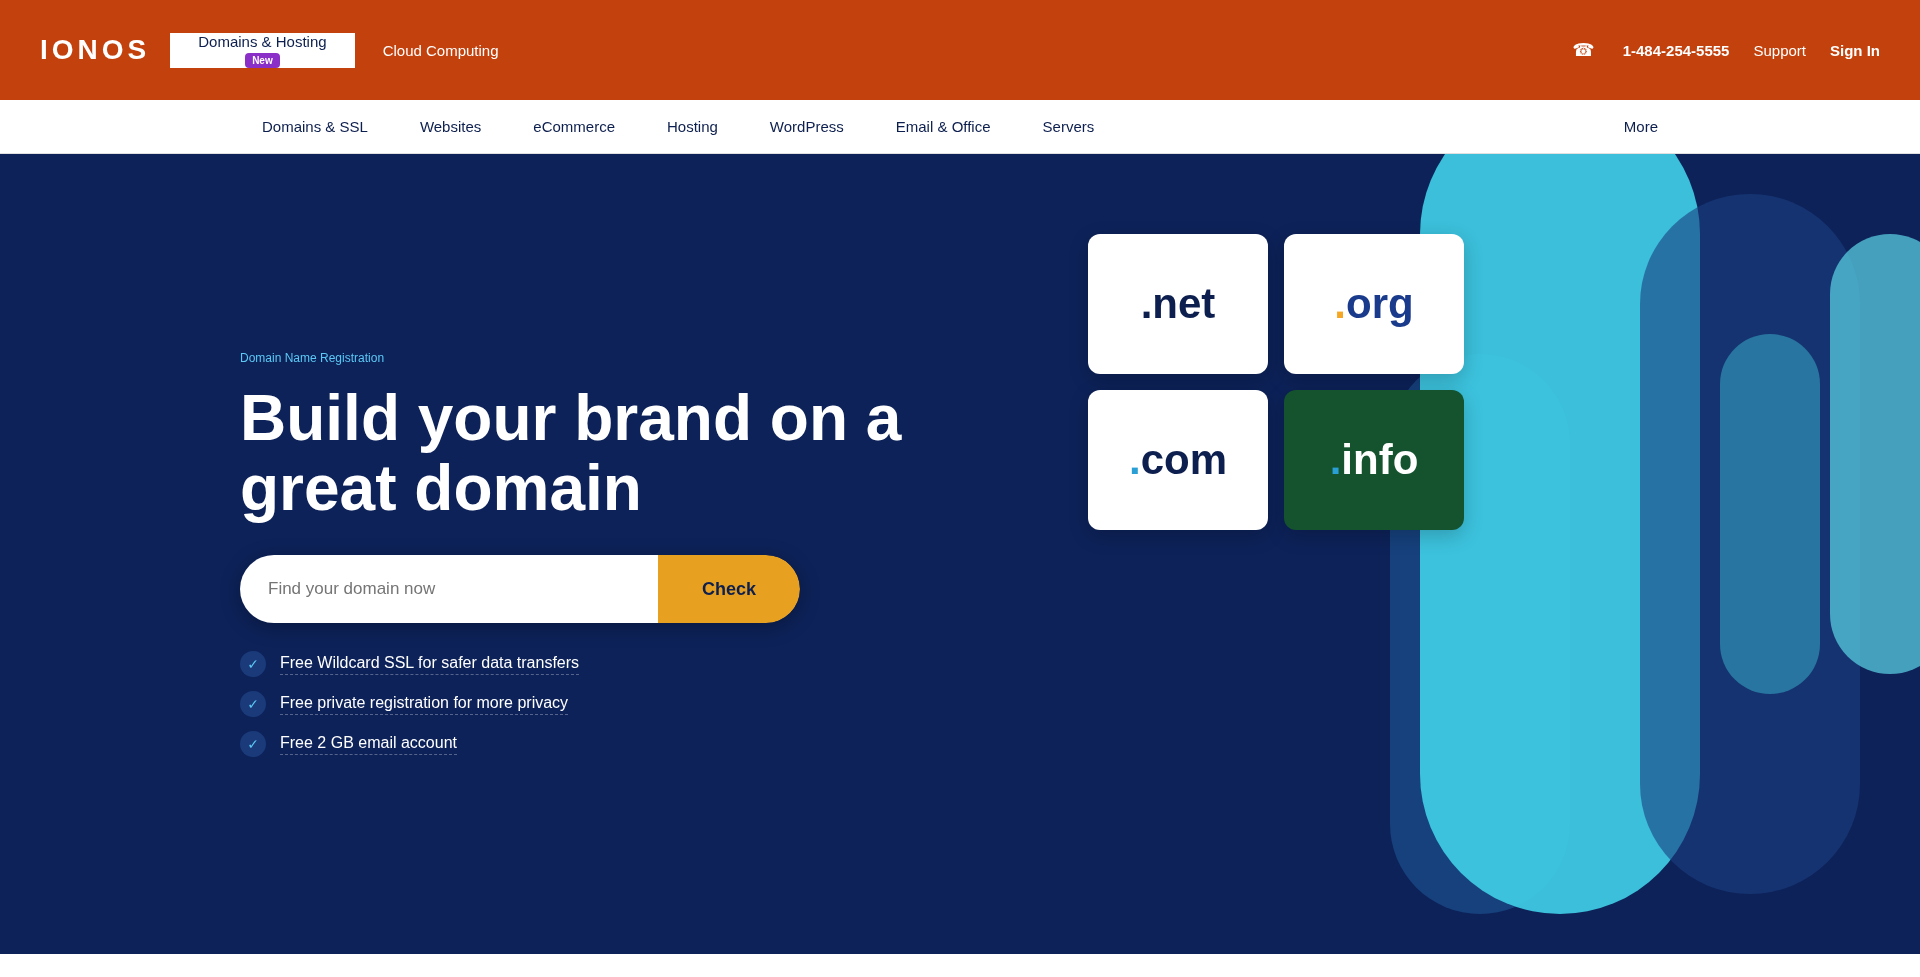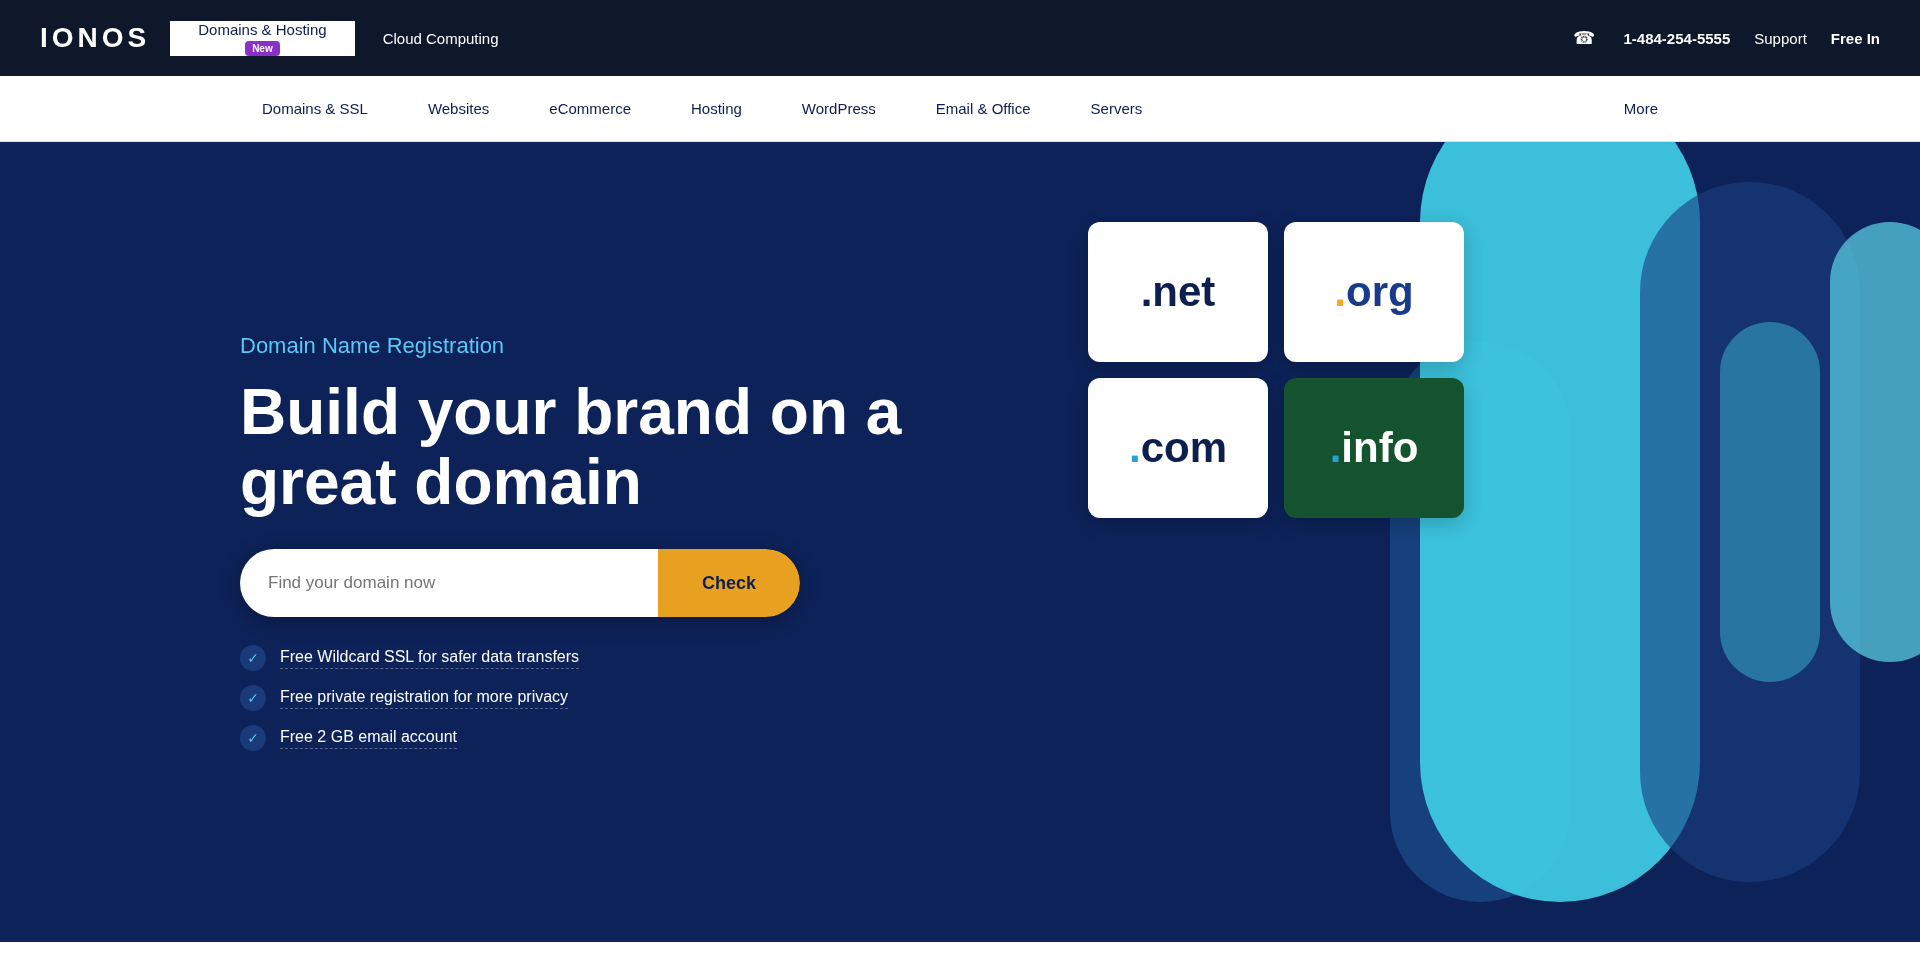--- a/index.html
+++ b/index.html
@@ -1,25 +1,25 @@
 <!DOCTYPE html>
 <html><head>
   <meta charset="utf-8">
   <style>
     * { margin: 0; padding: 0; box-sizing: border-box; }
     body { font-family: Arial, Helvetica, sans-serif; width: 1920px; overflow-x: hidden; }
 
     
     .top-bar {
-      background-color: #0f172a;
+      background-color: #c2410c;
       display: flex;
       align-items: center;
       justify-content: space-between;
       padding: 0 40px;
-      height: 76px;
+      height: 100px;
     }
     .logo {
       color: white;
       font-size: 28px;
       font-weight: 900;
       letter-spacing: 4px;
     }
     .top-nav-tabs {
       display: flex;
       align-items: stretch;
@@ -65,23 +65,23 @@
       display: flex;
       align-items: center;
     }
 
     
     .secondary-nav {
       background-color: white;
       display: flex;
       align-items: center;
       padding: 0 240px;
-      height: 66px;
+      height: 54px;
       border-bottom: 1px solid #e0e0e0;
-      gap: 16px;
+      gap: 8px;
     }
     .sec-nav-item {
       padding: 0 22px;
       font-size: 15px;
       color: #0d1f4e;
       cursor: pointer;
       height: 100%;
       display: flex;
       align-items: center;
       font-weight: 500;
@@ -99,21 +99,21 @@
       align-items: center;
       padding: 60px 240px;
     }
     .hero-content {
       position: relative;
       z-index: 2;
       max-width: 820px;
     }
     .hero-subtitle {
       color: #5bc8f5;
-      font-size: 22px;
+      font-size: 12px;
       margin-bottom: 18px;
       font-weight: 400;
     }
     .hero-title {
       color: white;
       font-size: 64px;
       font-weight: 800;
       line-height: 1.1;
       margin-bottom: 32px;
     }
@@ -286,21 +286,21 @@
       </div>
       <div class="top-nav-tab">
         <span>Cloud Computing</span>
       </div>
     </div>
   </div>
   <div class="top-right">
     <span class="phone-icon">☎</span>
     <span class="phone-num">1-484-254-5555</span>
     <span class="support-link">Support</span>
-    <span class="sign-in">Free In</span>
+    <span class="sign-in">Sign In</span>
   </div>
 </div>
 
 <div class="secondary-nav">
   <div class="sec-nav-item">Domains &amp; SSL</div>
   <div class="sec-nav-item">Websites</div>
   <div class="sec-nav-item">eCommerce</div>
   <div class="sec-nav-item">Hosting</div>
   <div class="sec-nav-item">WordPress</div>
   <div class="sec-nav-item">Email &amp; Office</div>

